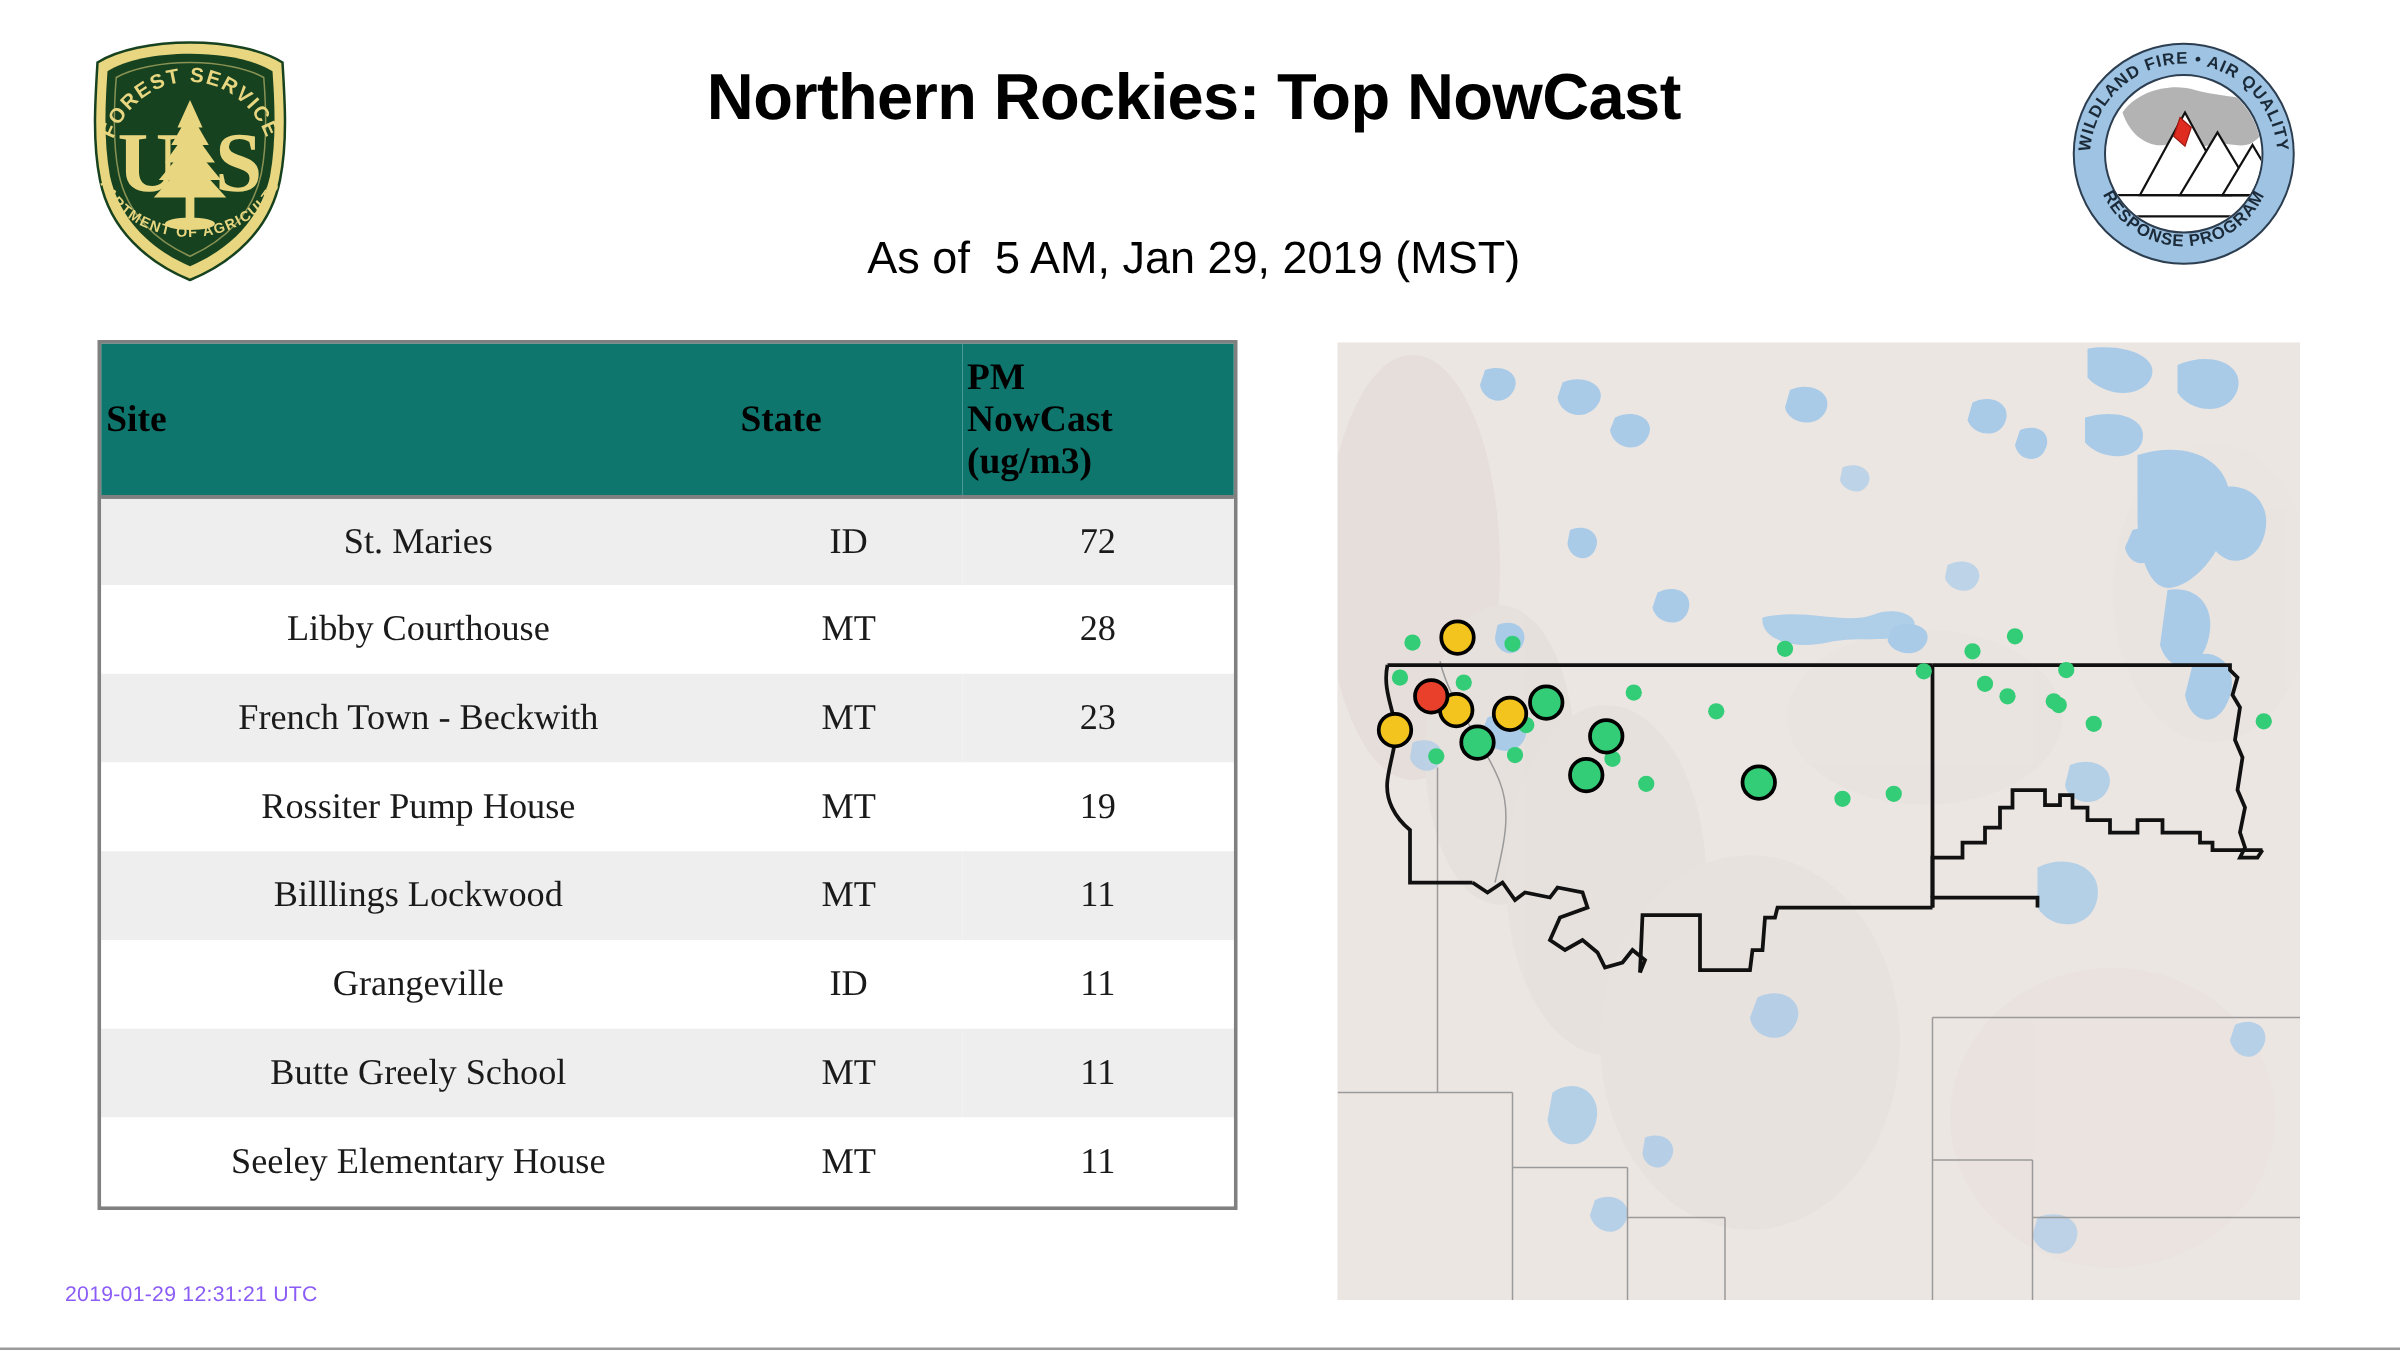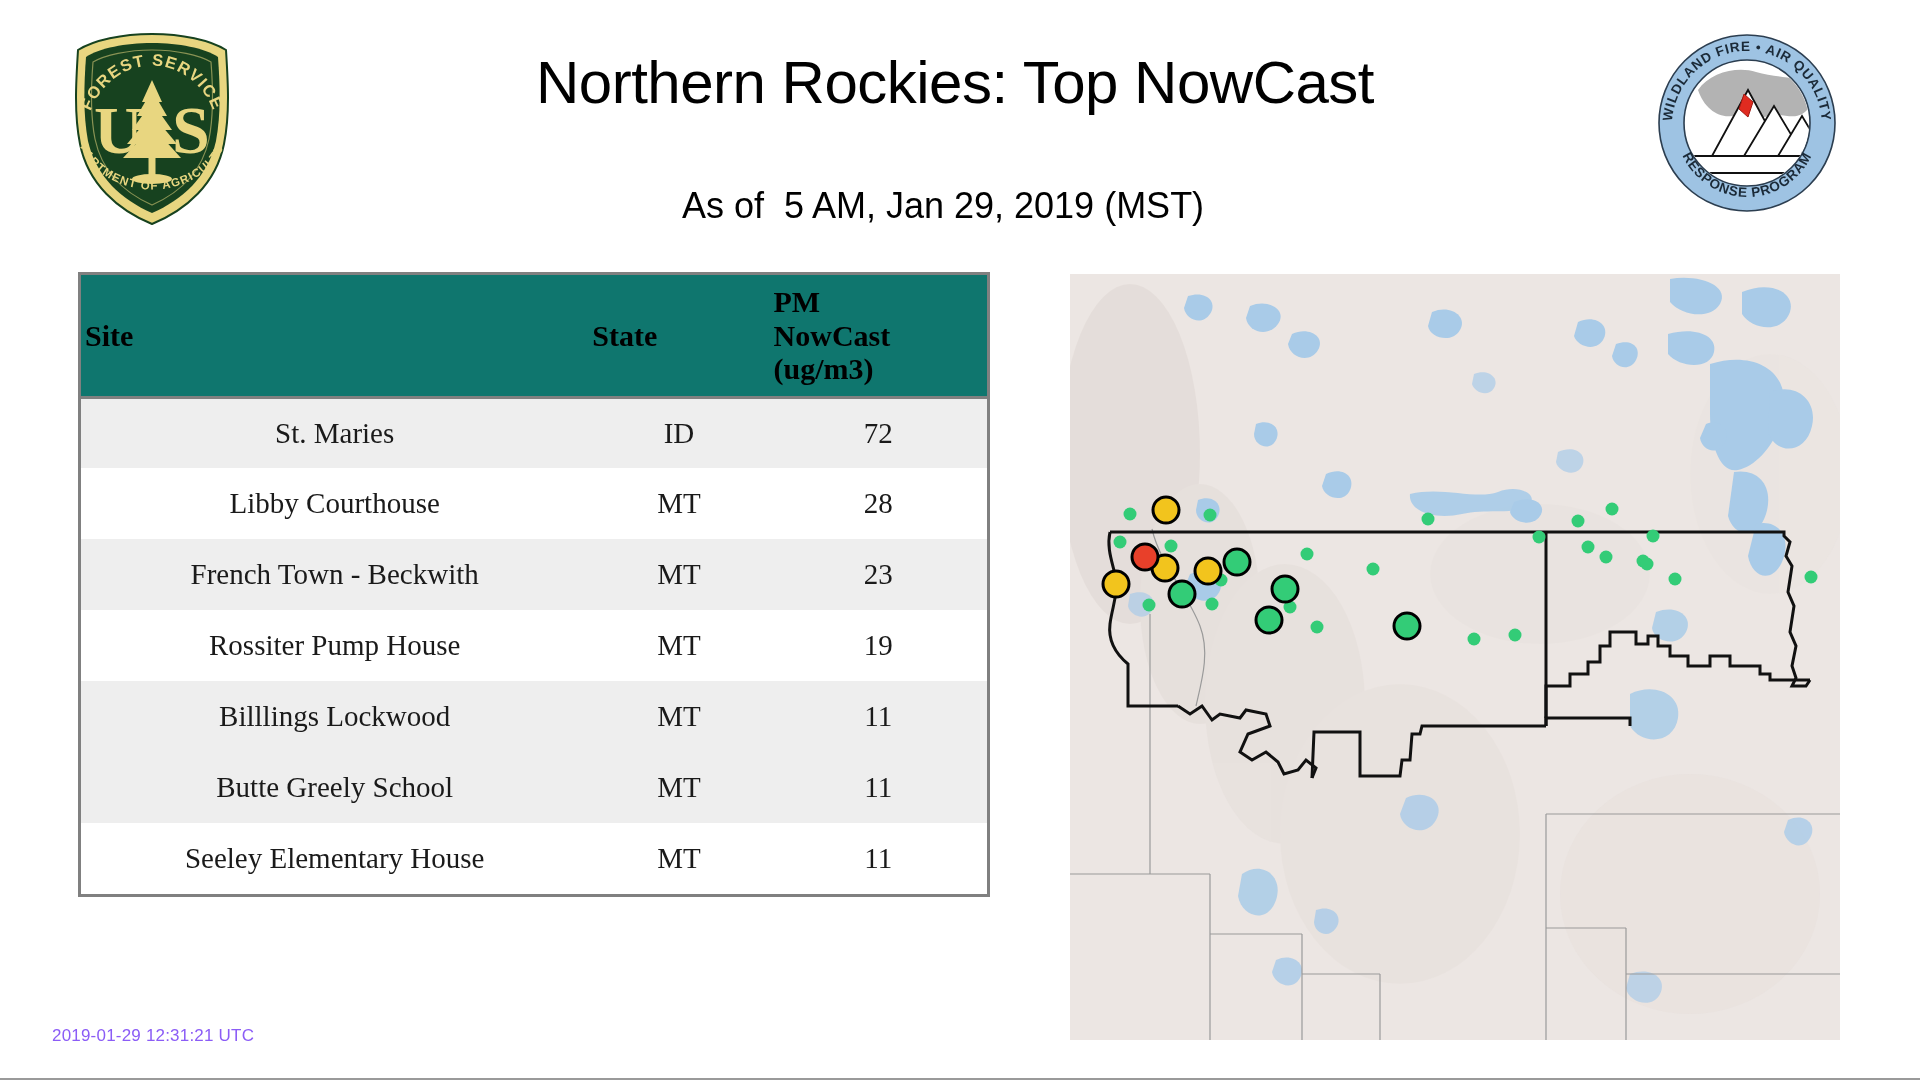--- a/index.html
+++ b/index.html
@@ -20,29 +20,30 @@
   
   #fs-logo { position: absolute; left: 52px; top: 28px; width: 200px; height: 200px; }
 
   
   #wfaqrp-logo { position: absolute; left: 1652px; top: 28px; width: 190px; height: 190px; }
 
   
   #title {
     position: absolute; left: 260px; top: 48px; width: 1390px;
     text-align: center;
-    font-size: 60px;
+    font-size: 52px;
     font-family: "Liberation Sans Narrow", "Liberation Sans", sans-serif;
     font-stretch: condensed;
     color: #000000;
     letter-spacing: -0.5px;
     white-space: nowrap;
+    font-weight: bold;
   }
   #subtitle {
-    position: absolute; left: 248px; top: 185px; width: 1390px;
+    position: absolute; left: 260px; top: 185px; width: 1390px;
     text-align: center;
     font-size: 36px;
     font-family: "Liberation Sans Narrow", "Liberation Sans", sans-serif;
     color: #000000;
     white-space: pre;
   }
 
   
   #table-wrap {
     position: absolute; left: 78px; top: 272px;
@@ -215,20 +216,25 @@
             <td>23</td>
           </tr>
           <tr class="even">
             <td>Rossiter Pump House</td>
             <td>MT</td>
             <td>19</td>
           </tr>
           <tr class="odd">
             <td>Billlings Lockwood</td>
             <td>MT</td>
+            <td>11</td>
+          </tr>
+          <tr class="even">
+            <td>Grangeville</td>
+            <td>ID</td>
             <td>11</td>
           </tr>
           <tr class="odd">
             <td>Butte Greely School</td>
             <td>MT</td>
             <td>11</td>
           </tr>
           <tr class="even">
             <td>Seeley Elementary House</td>
             <td>MT</td>

